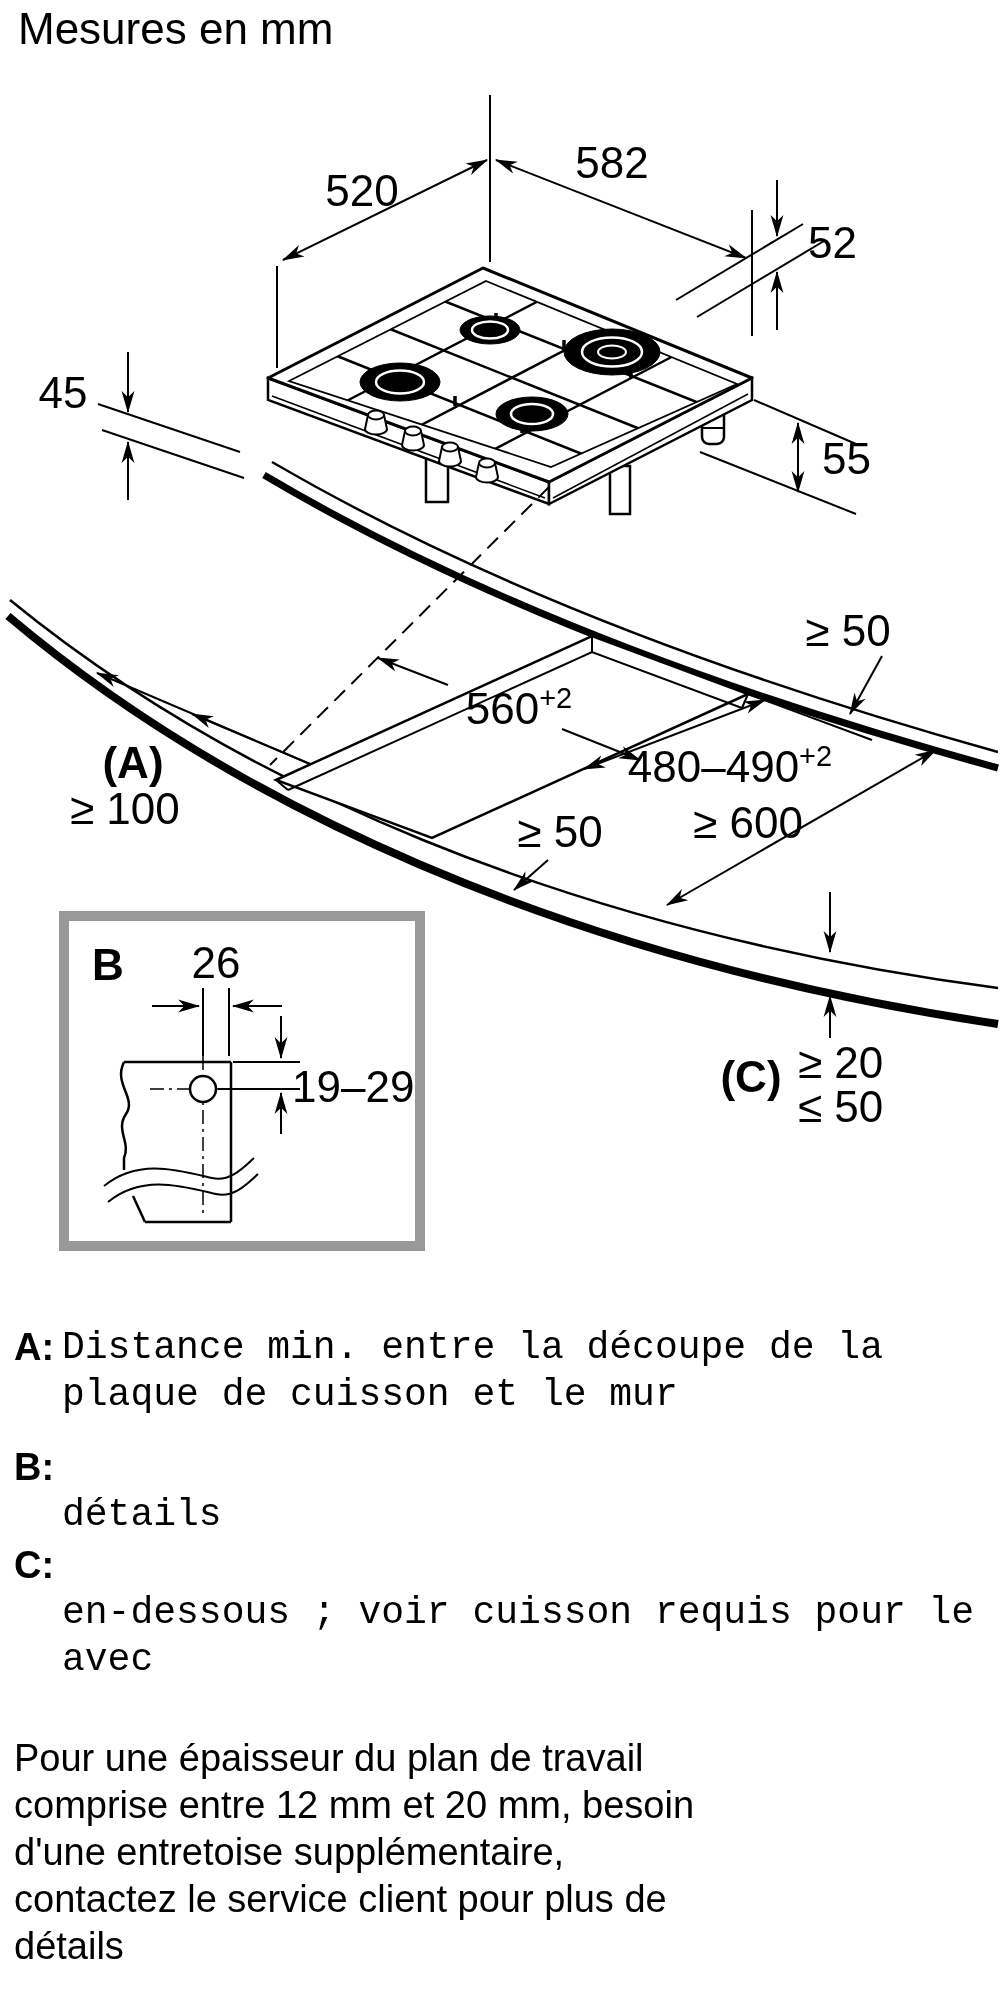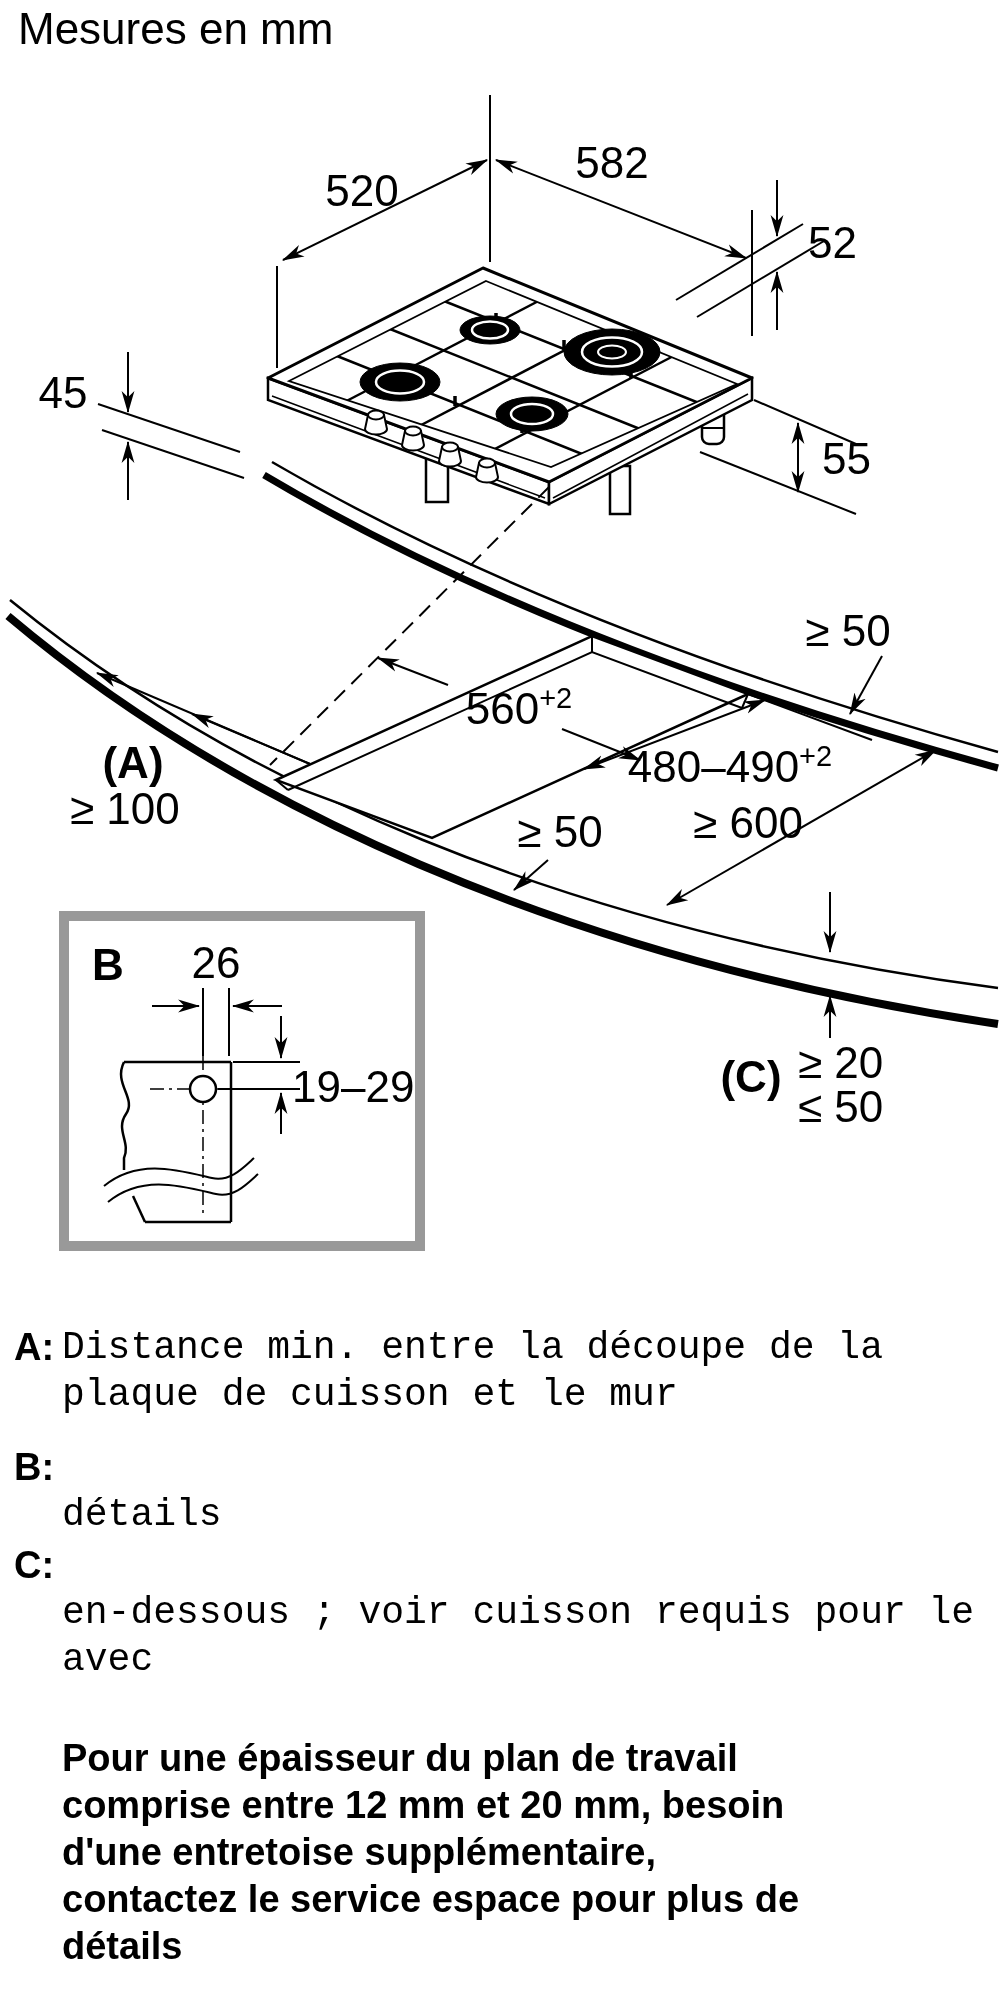--- a/index.html
+++ b/index.html
@@ -9,21 +9,21 @@
   svg{position:absolute;top:0;left:0;}
   svg text{font-family:"Liberation Sans",sans-serif;font-size:44px;fill:#000;}
   svg text.bold{font-weight:bold;}
   svg tspan.sup{font-size:29px;}
   .legend{position:absolute;top:1324px;left:14px;width:975px;font-size:38px;line-height:47px;}
   .legend-row{display:flex;align-items:flex-start;}
   .legend-key{flex:0 0 48px;font-weight:bold;}
   .legend-text{flex:1;font-family:Liberation Mono, monospace;}
   .gap-a{margin-bottom:26px;}
   .gap-b{margin-bottom:4px;}
-  .note{margin-top:52px;margin-left:48px;font-weight:bold;}
+  .note{margin-top:52px;}
 </style>
 </head>
 <body>
 
 <div class="page">
   <div class="title">Mesures en mm</div>
 
   <svg width="1000" height="1300" viewBox="0 0 1000 1300">
     <defs>
       <marker id="ah" viewBox="0 0 12 8" refX="11.4" refY="4" markerWidth="22" markerHeight="15" orient="auto-start-reverse" markerUnits="userSpaceOnUse">
@@ -246,17 +246,17 @@
       <span class="legend-text"><br><span>détails</span></span>
     </div>
     <div class="legend-row">
       <span class="legend-key">C:</span>
       <span class="legend-text"><br><span>en-dessous ; voir cuisson requis pour le</span><br><span>avec</span></span>
     </div>
     <div class="note">
       <span>Pour une épaisseur du plan de travail</span><br>
       <span>comprise entre 12 mm et 20 mm, besoin</span><br>
       <span>d'une entretoise supplémentaire,</span><br>
-      <span>contactez le service espace pour plus de</span><br>
+      <span>contactez le service client pour plus de</span><br>
       <span>détails</span>
     </div>
   </div>
 </div>
 
 </body></html>

